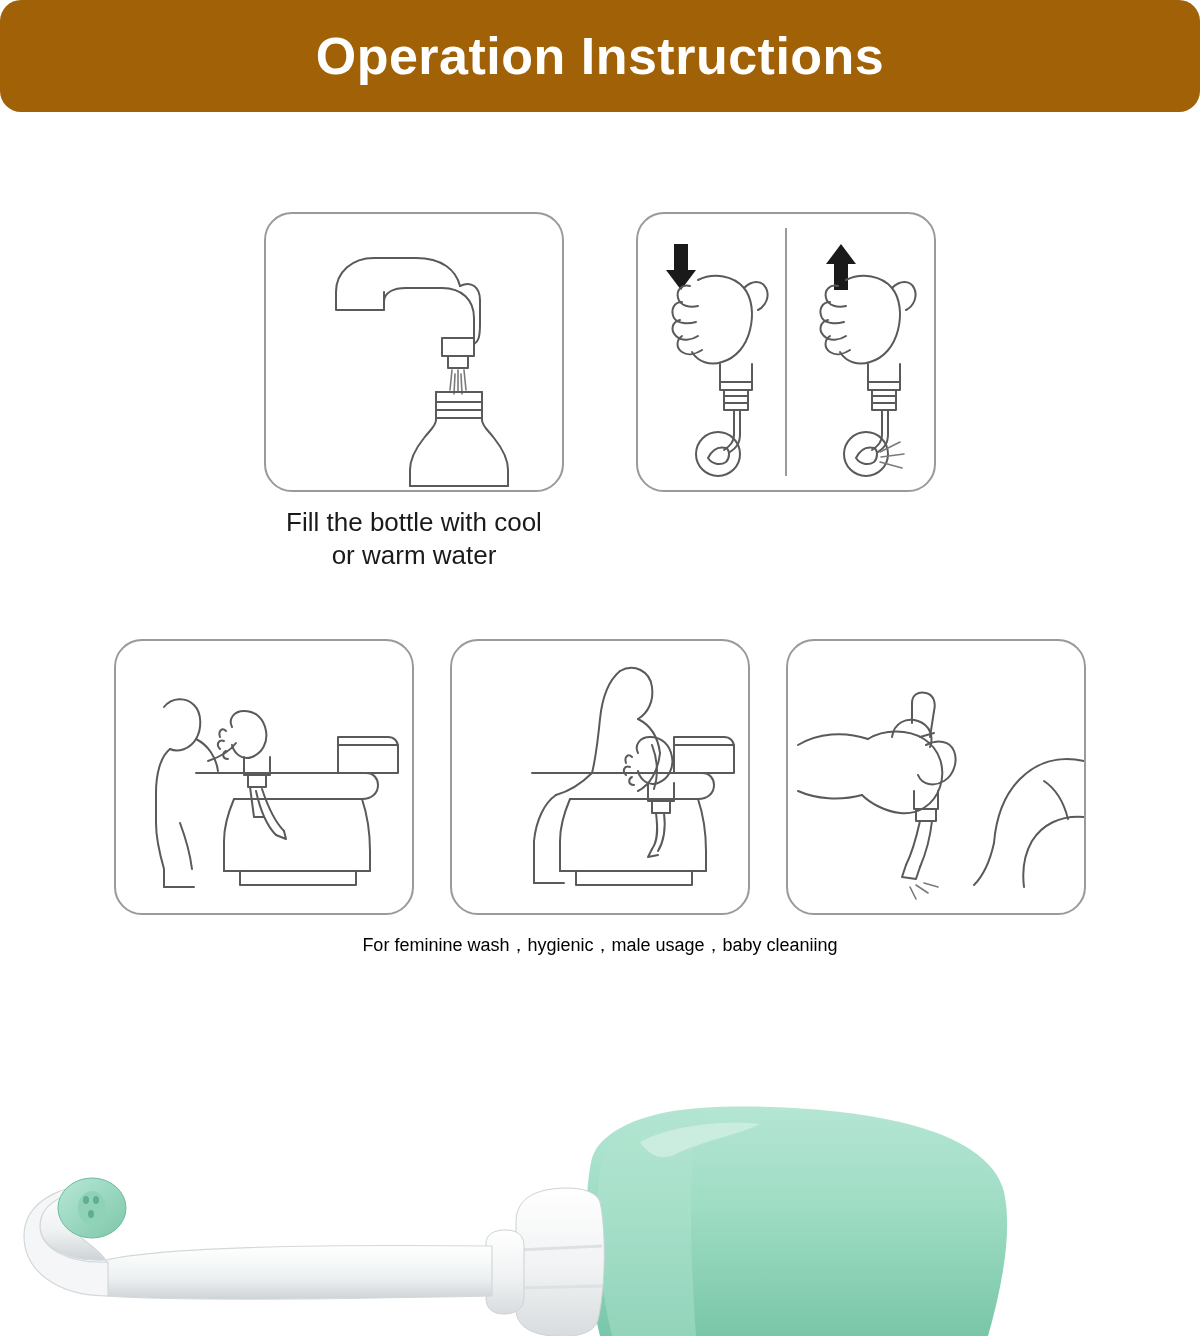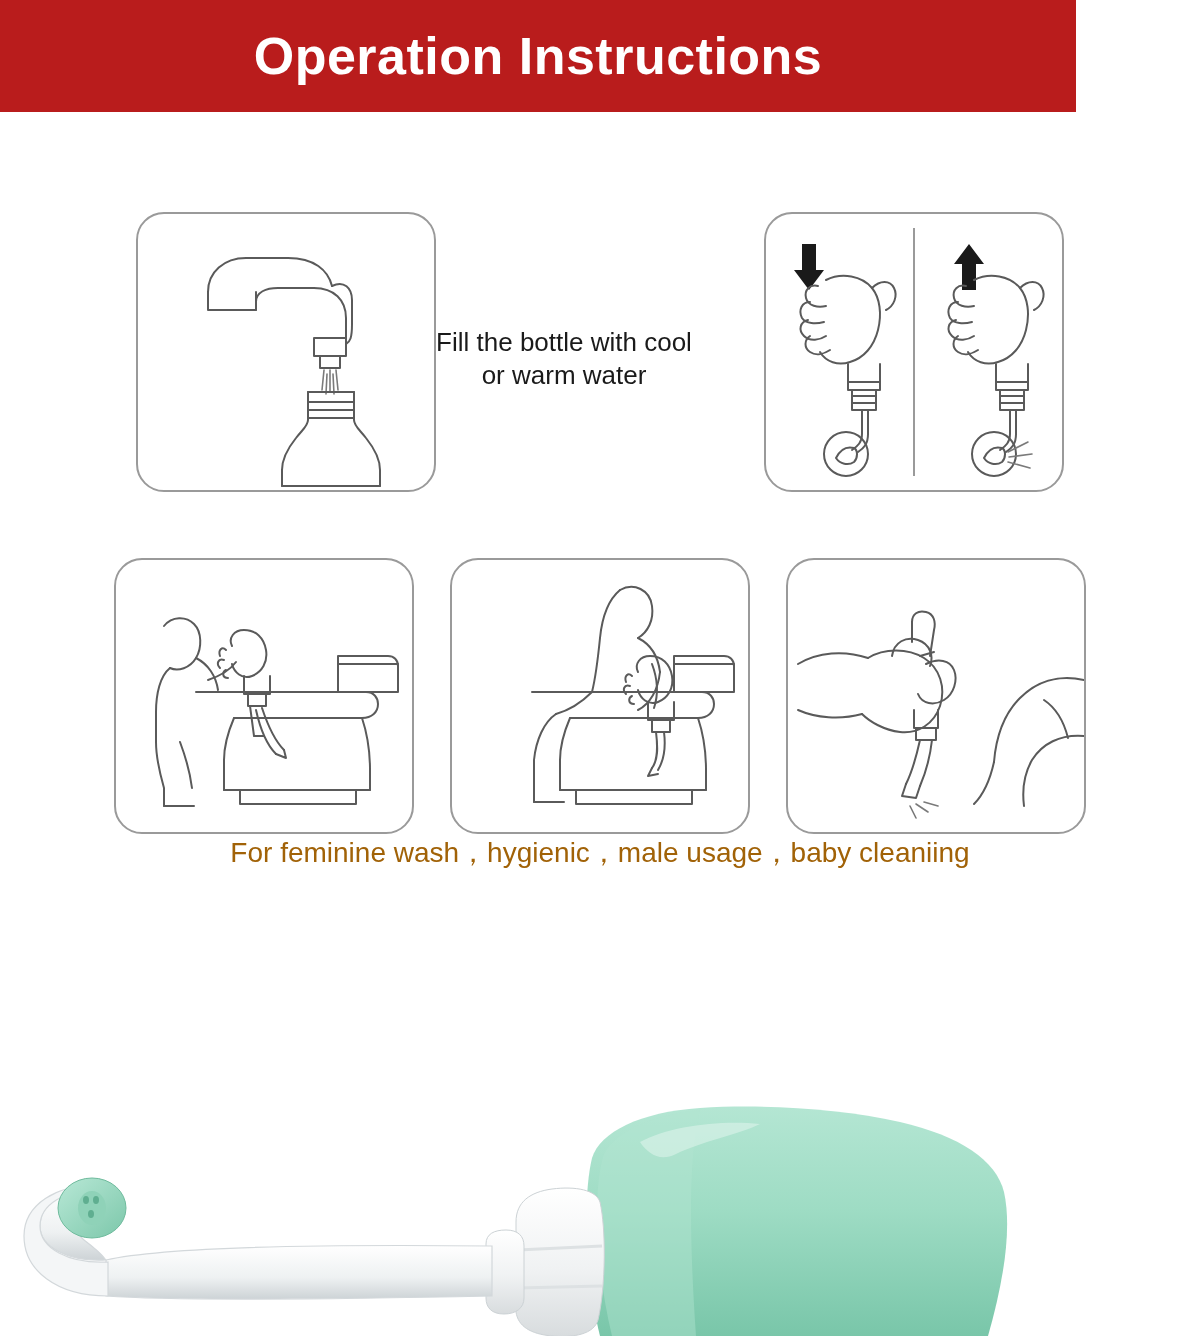--- a/index.html
+++ b/index.html
@@ -8,45 +8,46 @@
     background: #ffffff;
   }
   body {
     width: 1200px;
     height: 1336px;
     position: relative;
     font-family: "Liberation Sans", sans-serif;
     overflow: hidden;
   }
   .header-bar {
-    width: 1076px;
+    width: 1200px;
     height: 112px;
-    background: #b91c1c;
+    background: #a16207;
     display: flex;
     align-items: center;
     justify-content: center;
     box-sizing: border-box;
+    border-radius: 21px;
   }
   .header-title {
     color: #ffffff;
     font-size: 52px;
     font-weight: bold;
     letter-spacing: 0.5px;
     line-height: 1;
     text-align: center;
   }
   .steps-top {
     display: flex;
     justify-content: center;
     gap: 72px;
     margin-top: 100px;
   }
   .panel {
     display: flex;
-    flex-direction: row;
+    flex-direction: column;
     align-items: center;
   }
   .frame {
     border: 2px solid #9a9a9a;
     border-radius: 28px;
     box-sizing: border-box;
     background: #ffffff;
     position: relative;
     overflow: hidden;
   }
@@ -61,22 +62,23 @@
     white-space: pre-line;
   }
   .steps-bottom {
     display: flex;
     justify-content: center;
     gap: 36px;
     margin-top: 66px;
   }
   .frame-3 { width: 300px; height: 276px; }
   .bottom-caption {
-    font-size: 28px;
-    color: #a16207;
+    margin-top: 18px;
+    font-size: 18px;
+    color: #000000;
     text-align: center;
   }
   .product-area {
     position: absolute;
     left: 0;
     top: 1050px;
     width: 1200px;
     height: 286px;
   }
   svg { display: block; }

